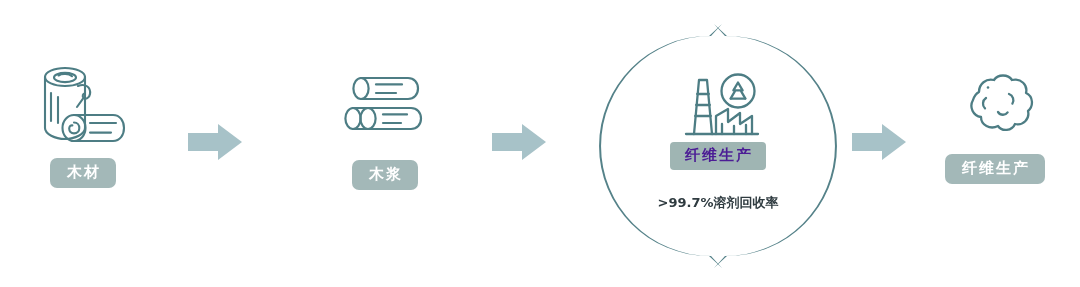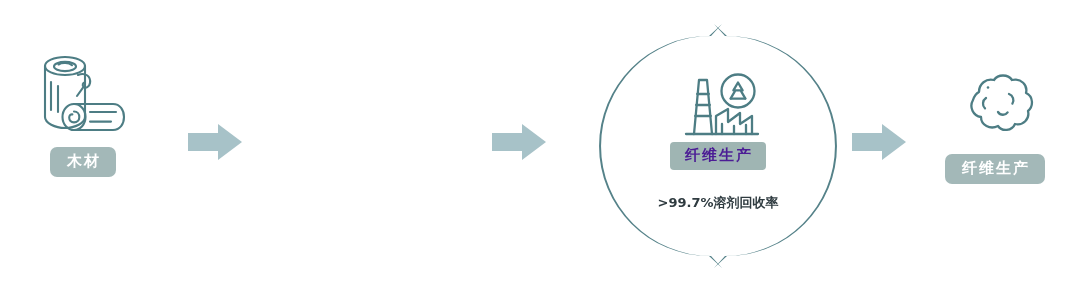--- a/index.html
+++ b/index.html
@@ -39,21 +39,21 @@
     border-radius: 7px;
     font-size: 15px;
     font-weight: 700;
     letter-spacing: 2px;
     padding: 5px 15px 6px 17px;
     white-space: nowrap;
     line-height: 1.25;
   }
 
   
-  #stage-wood     { left: 8px;   top: 42px;  width: 150px; }
+  #stage-wood     { left: 8px;   top: 53px;  width: 150px; }
   #stage-pulp     { left: 310px; top: 72px;  width: 150px; }
   #stage-lyocell  { left: 920px; top: 72px;  width: 150px; }
 
   
   .arrow {
     position: absolute;
     top: 124px;
     width: 54px;
     height: 36px;
   }
@@ -155,20 +155,41 @@
     </span>
     <span class="pill">木材</span>
   </div>
 
   <span class="arrow" id="arrow-1">
     <svg width="54" height="36" viewBox="0 0 54 36">
       <path d="M0 9 L30 9 L30 0 L54 18 L30 36 L30 27 L0 27 Z" fill="#a7c2c8"></path>
     </svg>
   </span>
 
+  <div class="stage" id="stage-pulp">
+    <span class="stage-icon">
+      <svg width="82" height="78" viewBox="0 0 82 78" fill="none" stroke="#4d7d84" stroke-width="2.2" stroke-linecap="round" stroke-linejoin="round">
+
+        <path d="M17 6 L64 6 C70 6 74 10.4 74 16.5 C74 22.6 70 27 64 27 L17 27"></path>
+        <ellipse cx="17" cy="16.5" rx="7.6" ry="10.5"></ellipse>
+        <path d="M32 12.4 L58 12.4"></path>
+        <path d="M32 21 L52 21"></path>
+
+        <path d="M24 36 L67 36 C73 36 77 40.4 77 46.5 C77 52.6 73 57 67 57 L24 57"></path>
+        <ellipse cx="24" cy="46.5" rx="7.6" ry="10.5"></ellipse>
+        <path d="M39 42.4 L63 42.4"></path>
+        <path d="M39 51 L57 51"></path>
+
+        <path d="M9 36 L24 36"></path>
+        <ellipse cx="9" cy="46.5" rx="7.6" ry="10.5"></ellipse>
+        <path d="M9 57 L24 57"></path>
+      </svg>
+    </span>
+    <span class="pill">木浆</span>
+  </div>
 
   <span class="arrow" id="arrow-2">
     <svg width="54" height="36" viewBox="0 0 54 36">
       <path d="M0 9 L30 9 L30 0 L54 18 L30 36 L30 27 L0 27 Z" fill="#a7c2c8"></path>
     </svg>
   </span>
 
   <div id="cycle">
 
     <svg width="244" height="244" viewBox="0 0 244 244">

